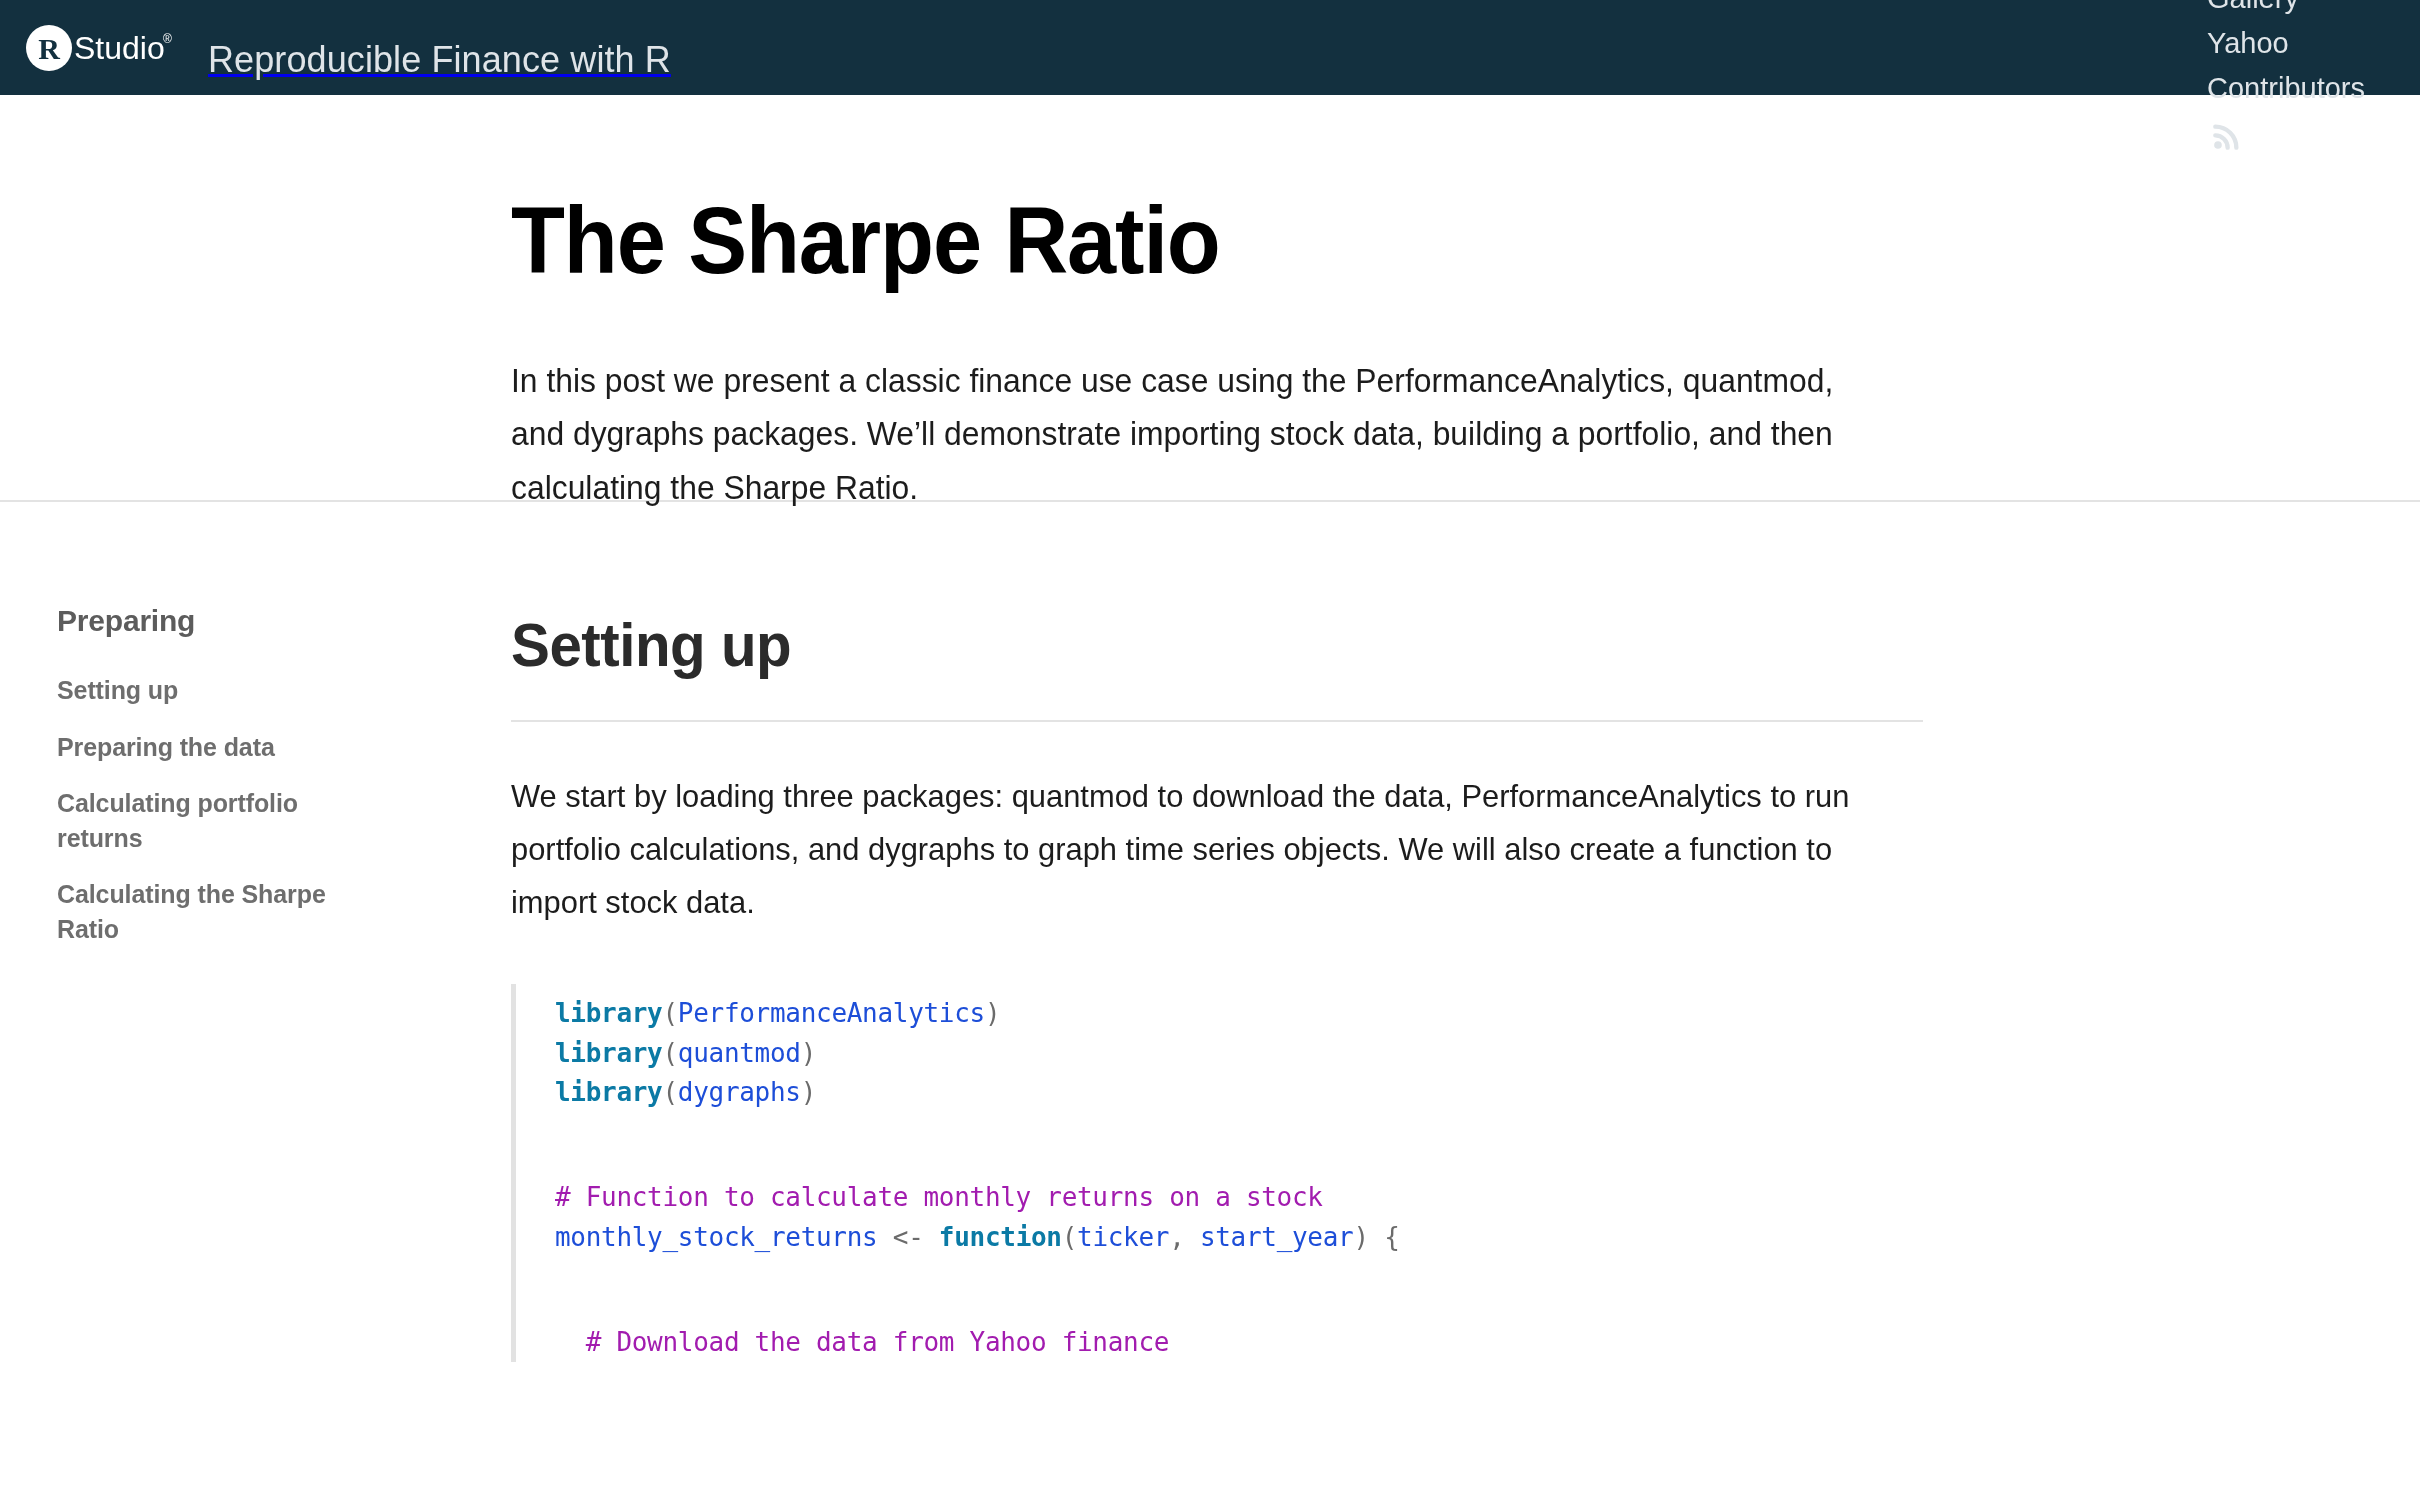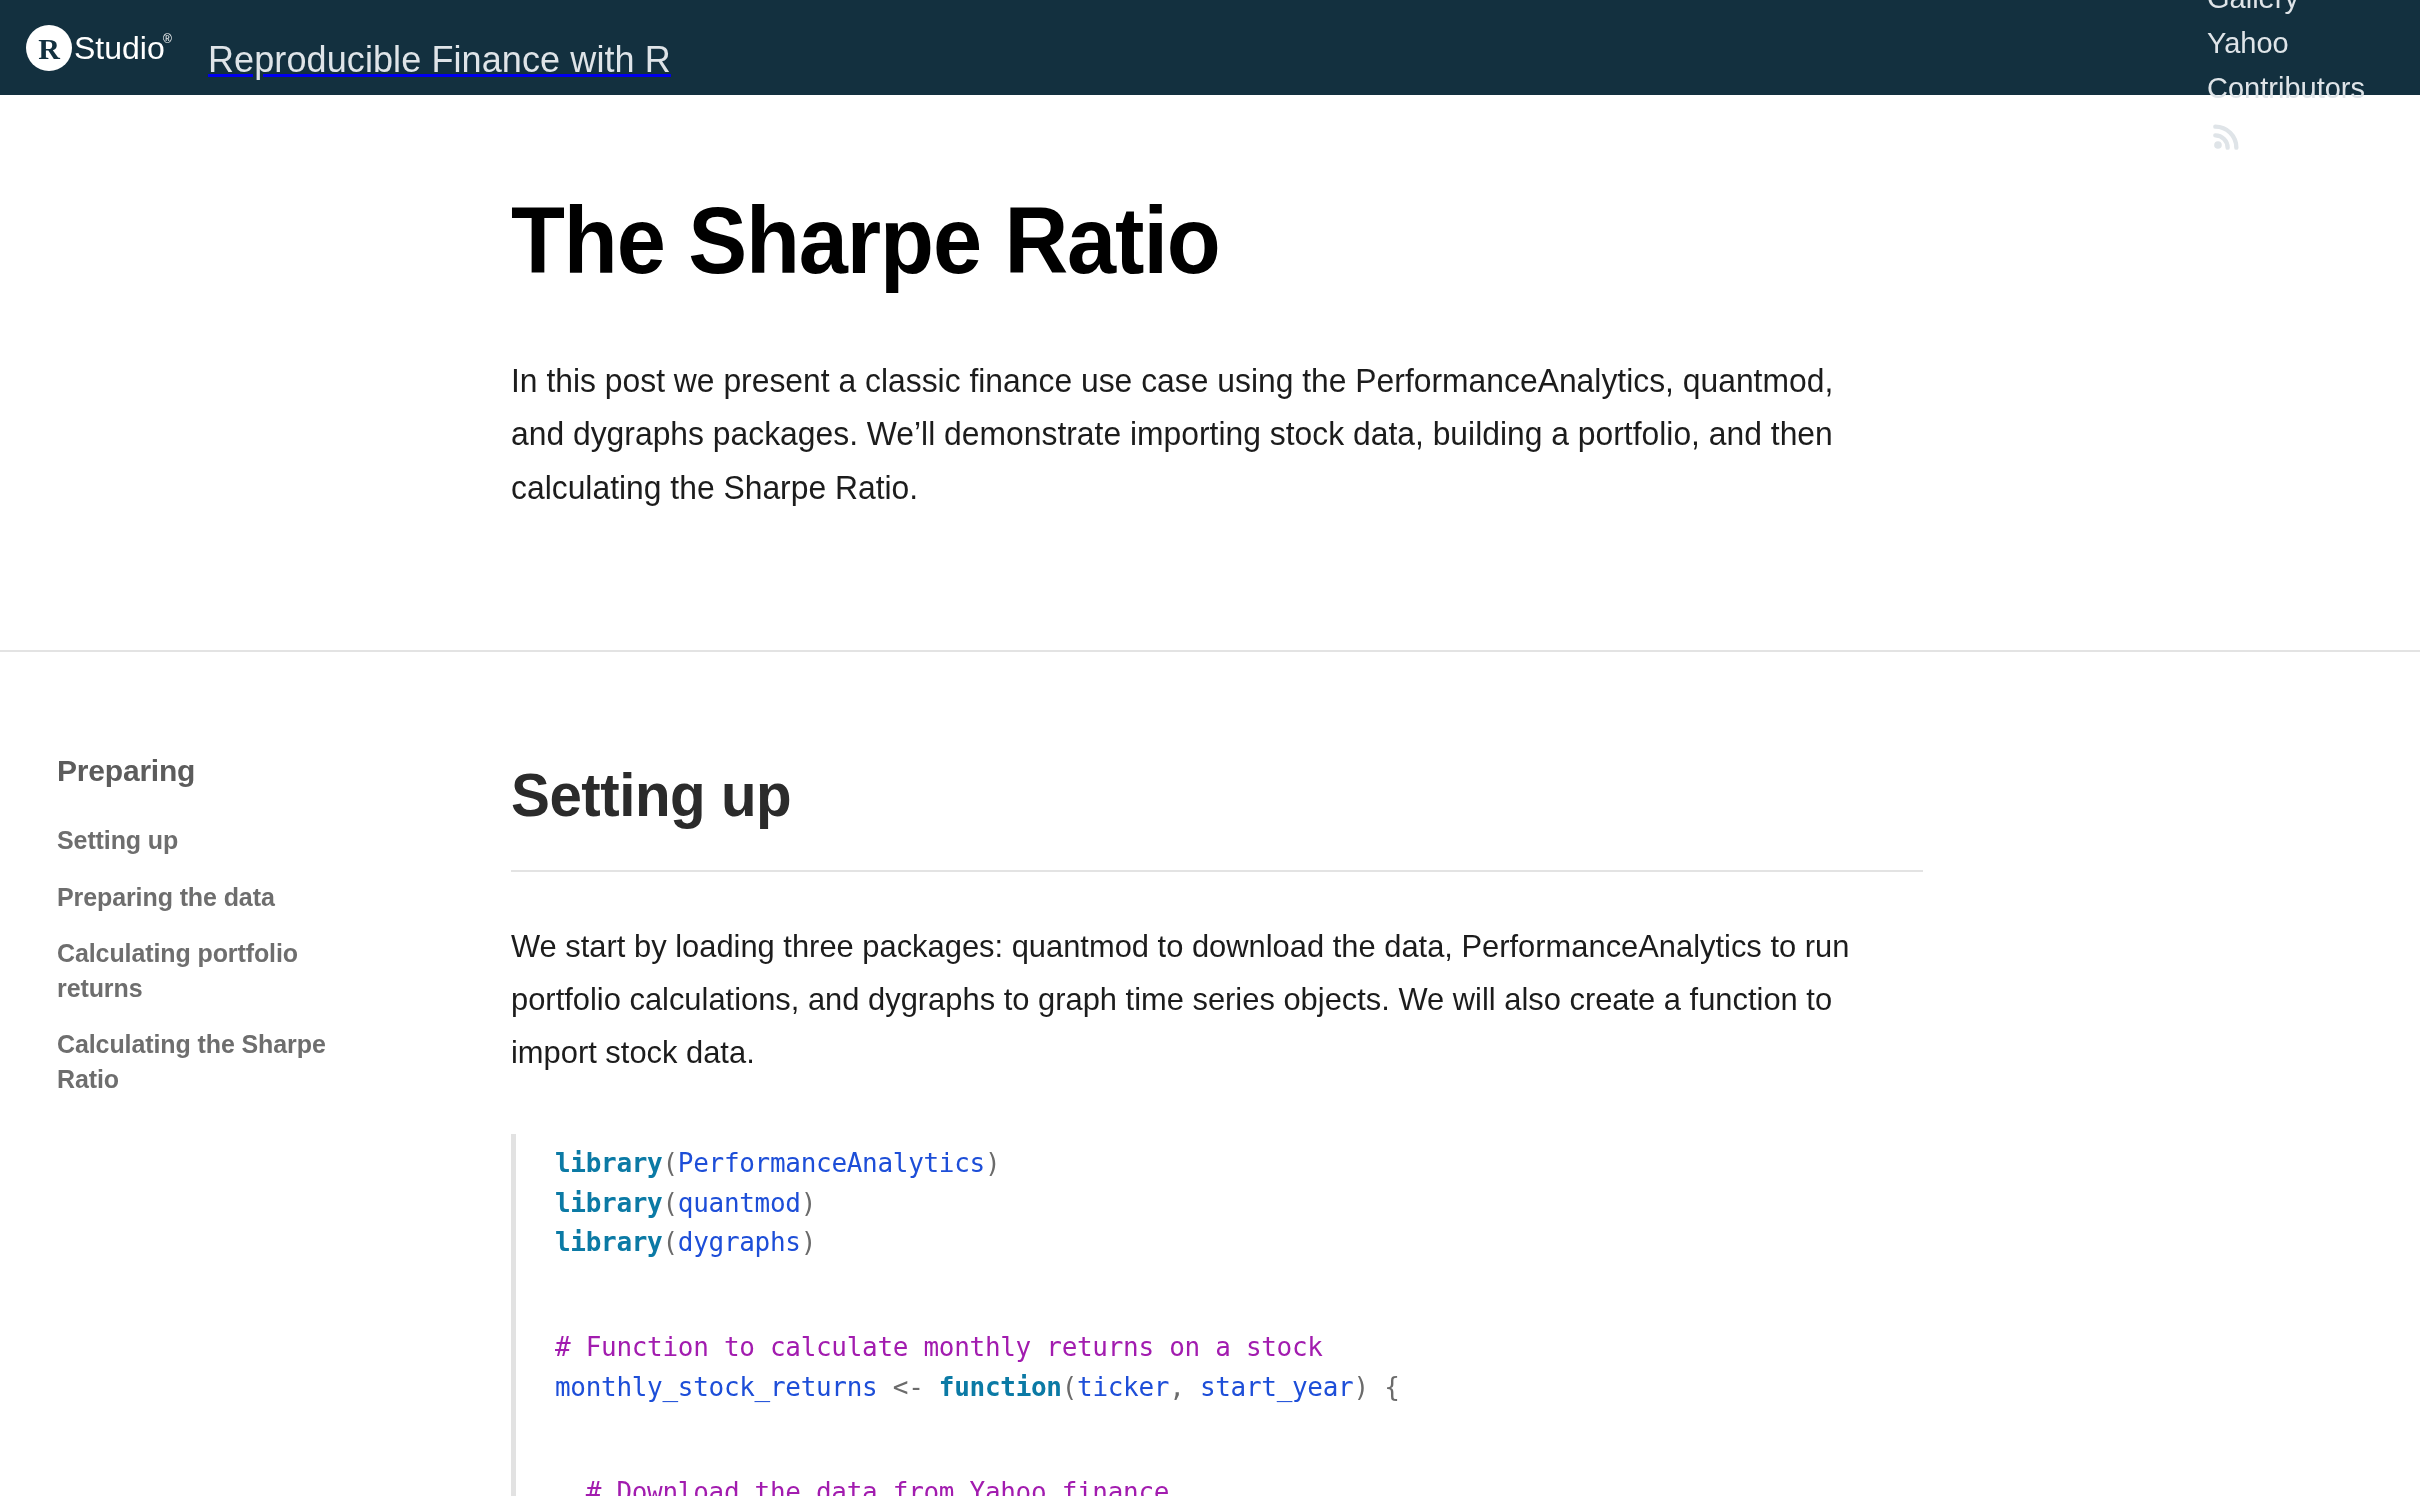--- a/index.html
+++ b/index.html
@@ -69,21 +69,21 @@
     padding: 0 10px 0 30px;
     display: flex;
     align-items: center;
     text-decoration: none;
   }
 
   
   .hero {
     padding: 0;
     border-bottom: 2px solid #e3e3e3;
-    height: 557px;
+    height: 407px;
     position: relative;
   }
   .hero-inner {
     padding-left: 511px;
     padding-top: 96px;
   }
   .post-title {
     font-family: "Liberation Sans Narrow", "Liberation Sans", sans-serif;
     font-size: 95px;
     font-weight: 700;

